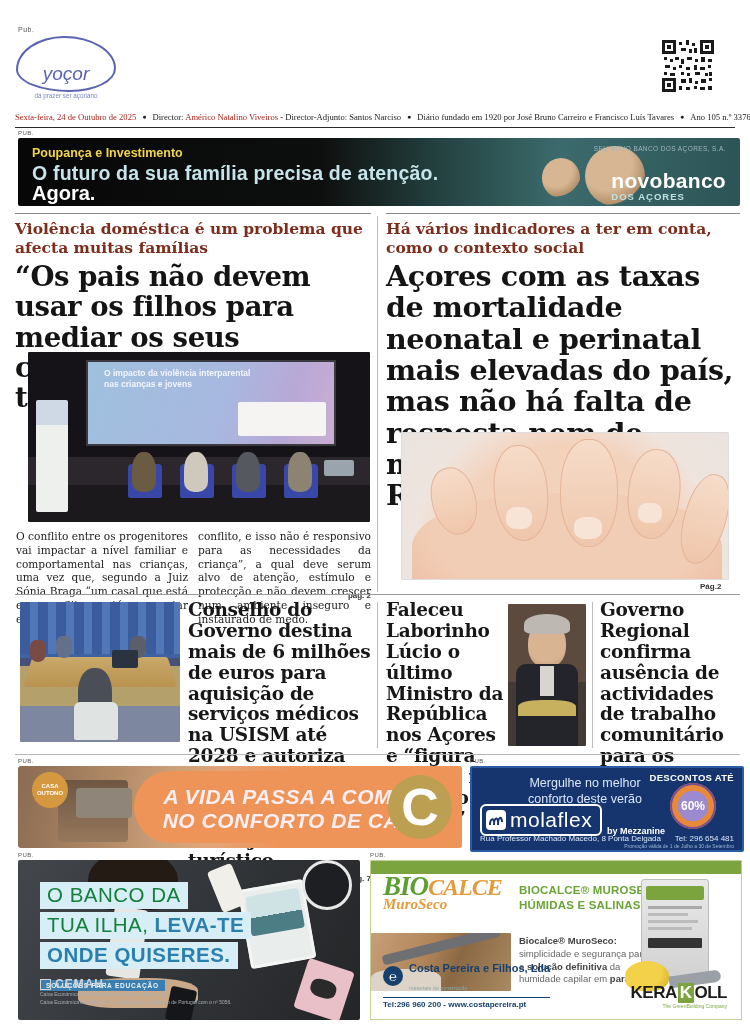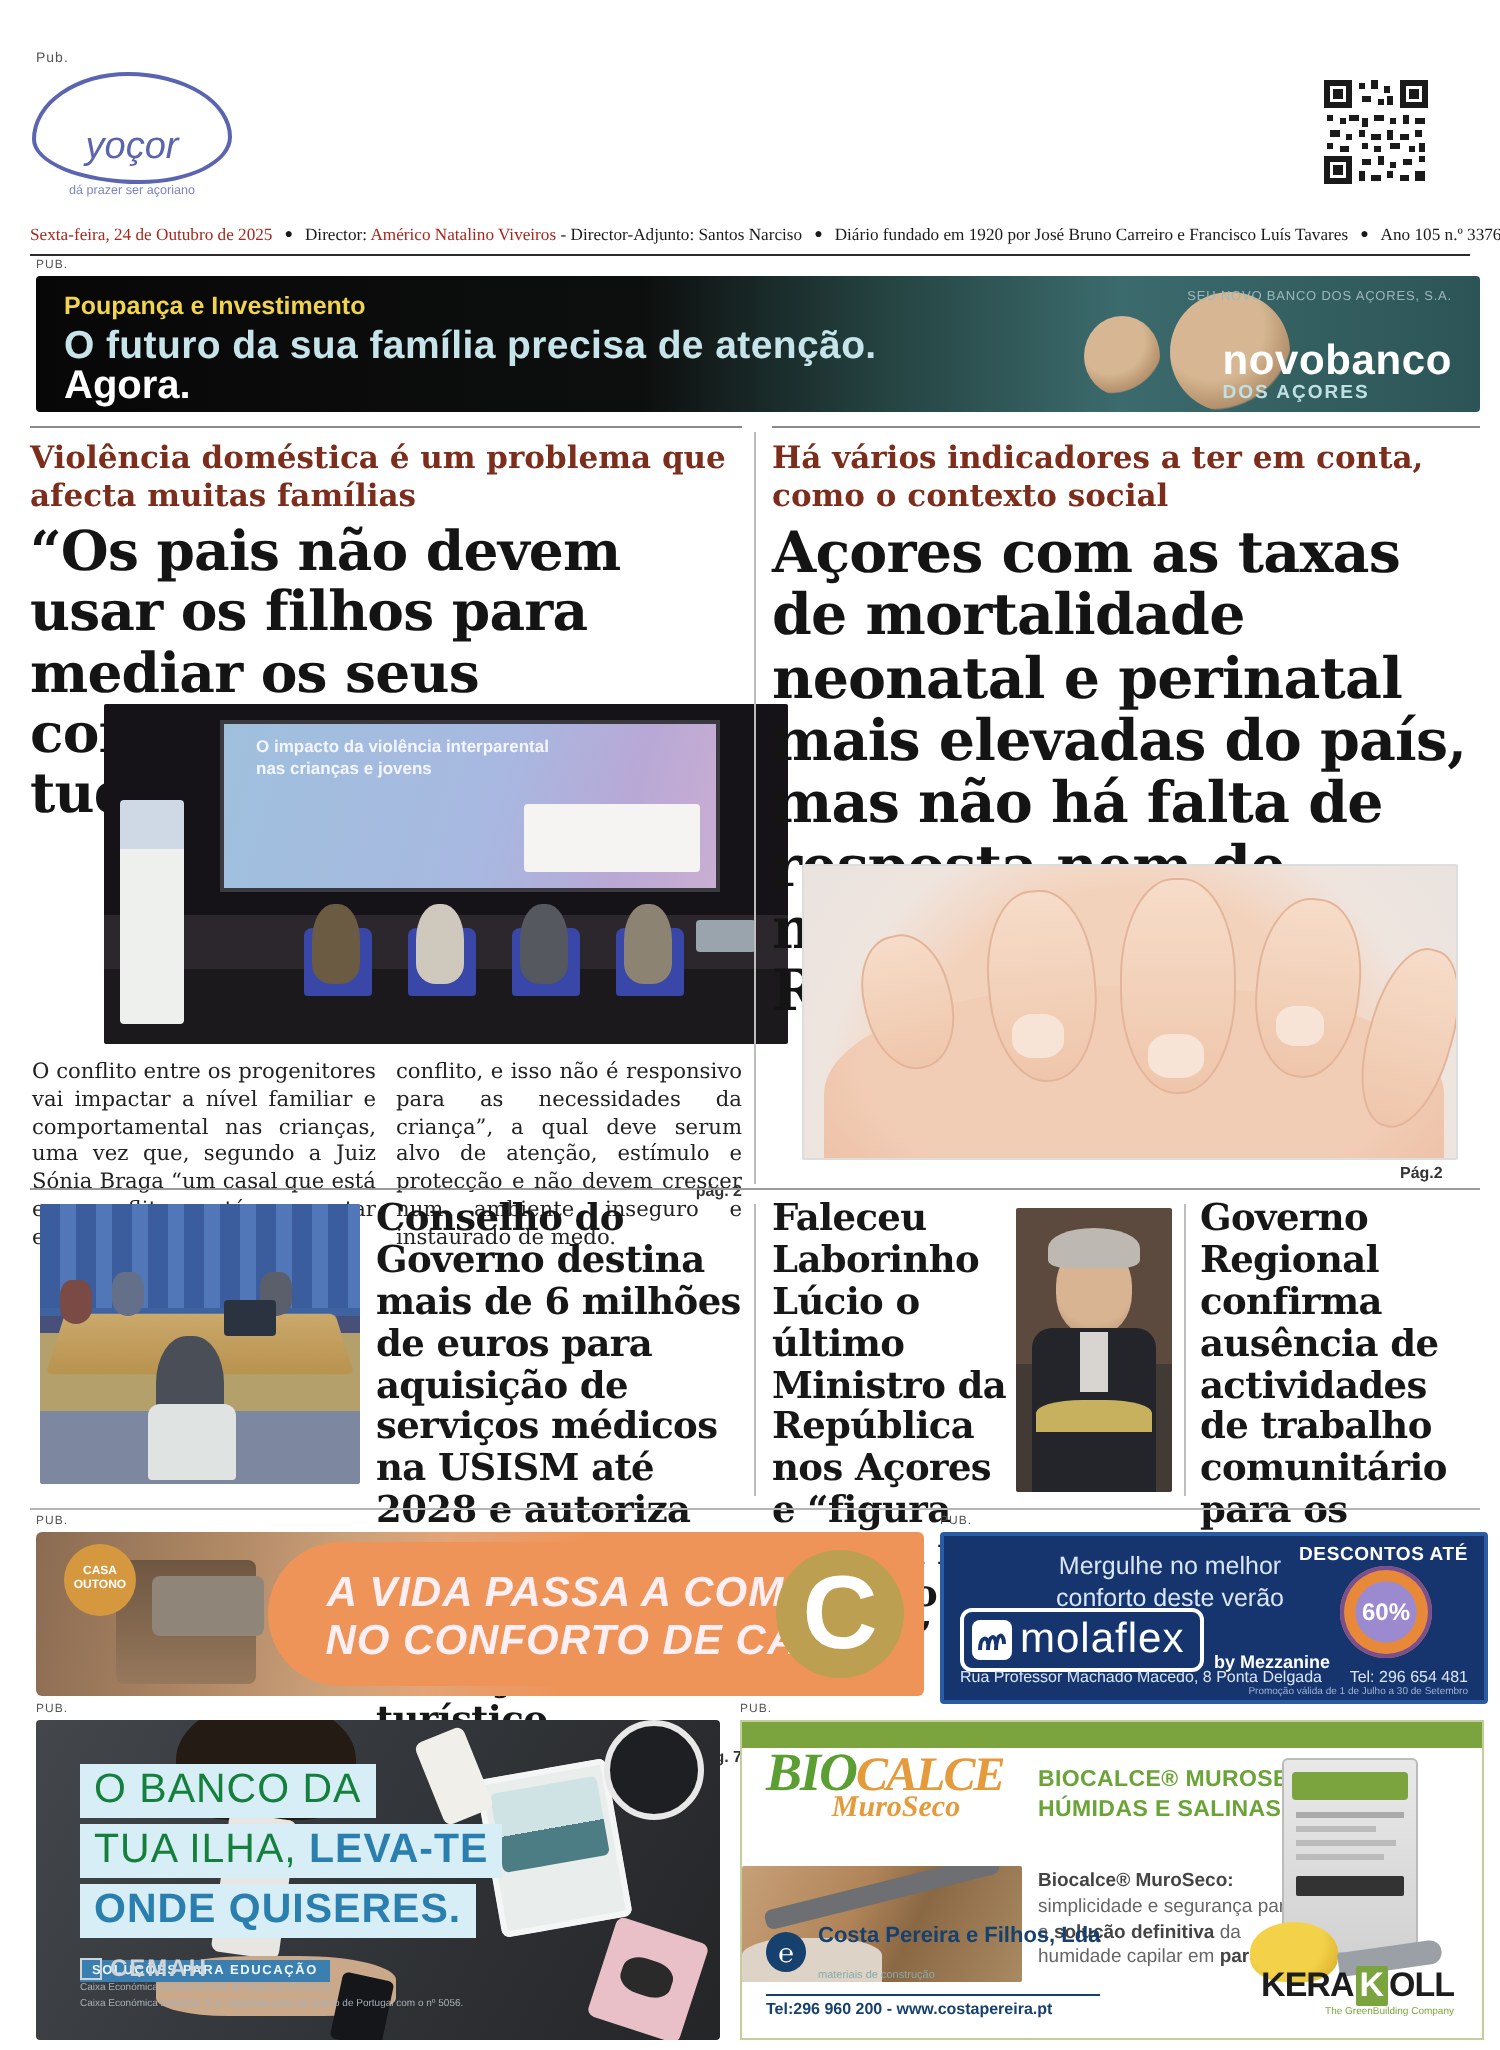--- a/index.html
+++ b/index.html
@@ -197,21 +197,21 @@
       <div class="brand">novobanco</div>
       <div class="brandsub">DOS AÇORES</div>
     </div>
   </div>
 
   <div class="abs" style="left:15px;top:213px;width:356px;">
     <div class="kicker">Violência doméstica é um problema que afecta muitas famílias</div>
     <div class="headline-xl" style="margin-top:4px;">“Os pais não devem usar os filhos para mediar os seus conflitos nem comprar tudo o que pedem”</div>
   </div>
 
-  <div id="conf-photo" class="abs ph" style="left:28px;top:352px;width:342px;height:170px;margin-left:24px;">
+  <div id="conf-photo" class="abs ph" style="left:28px;top:352px;width:342px;height:170px;">
     <div id="conf-screen" class="abs" style="left:58px;top:8px;width:246px;height:82px;border:2px solid #3a3a40;">
       <div class="slide" style="padding:6px 0 0 16px;">
         <div>O impacto da violência interparental</div>
         <div>nas crianças e jovens</div>
       </div>
       <div class="abs" style="right:8px;bottom:8px;width:88px;height:34px;background:#f6f4f2;border-radius:2px;"></div>
     </div>
 
     <div class="abs" style="left:8px;top:48px;width:32px;height:112px;background:linear-gradient(#cfd9e6 0 22%,#eef0ee 22% 100%);border-radius:2px;"></div>
 
@@ -361,21 +361,21 @@
       <div class="legal">Caixa Económica da Misericórdia de Angra do Heroísmo,</div>
       <div class="legal">Caixa Económica bancária, S.A., registada junto do Banco de Portugal com o nº 5056.</div>
     </div>
   </div>
 
   <div class="abs pub" style="left:370px;top:852px;font-size:6px;">PUB.</div>
   <div id="bio-ad" class="abs" style="left:370px;top:860px;width:370px;height:158px;">
     <div id="bio-bar" class="abs" style="left:0;top:0;width:370px;height:13px;"></div>
     <div class="abs" style="left:12px;top:10px;width:130px;font-family:Liberation Serif, serif;">
       <span class="bio-logo1">BIO</span><span class="bio-logo2">CALCE</span>
-      <div class="bio-logo3" style="text-align:center;margin-top:-6px;">MuroSeco</div>
+      <div class="bio-logo3" style="text-align:left;margin-top:-6px;">MuroSeco</div>
     </div>
     <div id="bio-title" class="abs" style="left:148px;top:22px;width:160px;">
       <div>BIOCALCE® MUROSECO</div>
       <div>HÚMIDAS E SALINAS</div>
     </div>
     <div id="bio-wallphoto" class="abs ph" style="left:0px;top:72px;width:140px;height:58px;">
       <div class="abs" style="left:10px;top:8px;width:120px;height:10px;background:#6d6f72;transform:rotate(-14deg);border-radius:4px;"></div>
       <div class="abs" style="left:0px;bottom:0px;width:70px;height:22px;background:#ddd3c6;border-radius:40% 40% 0 0;"></div>
     </div>
     <div id="bio-body" class="abs" style="left:148px;top:74px;width:130px;">

